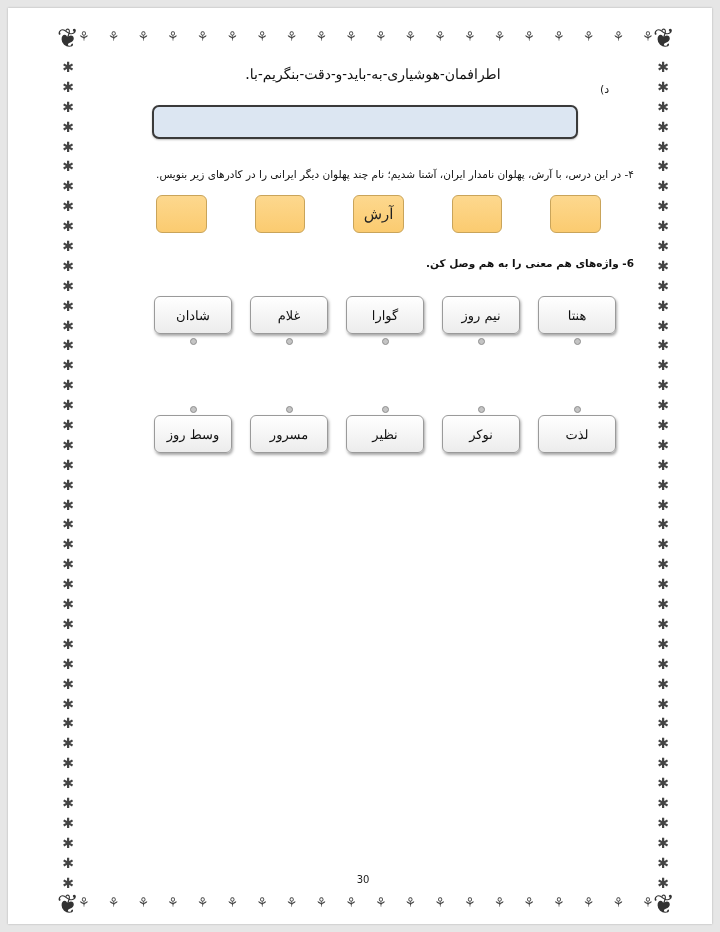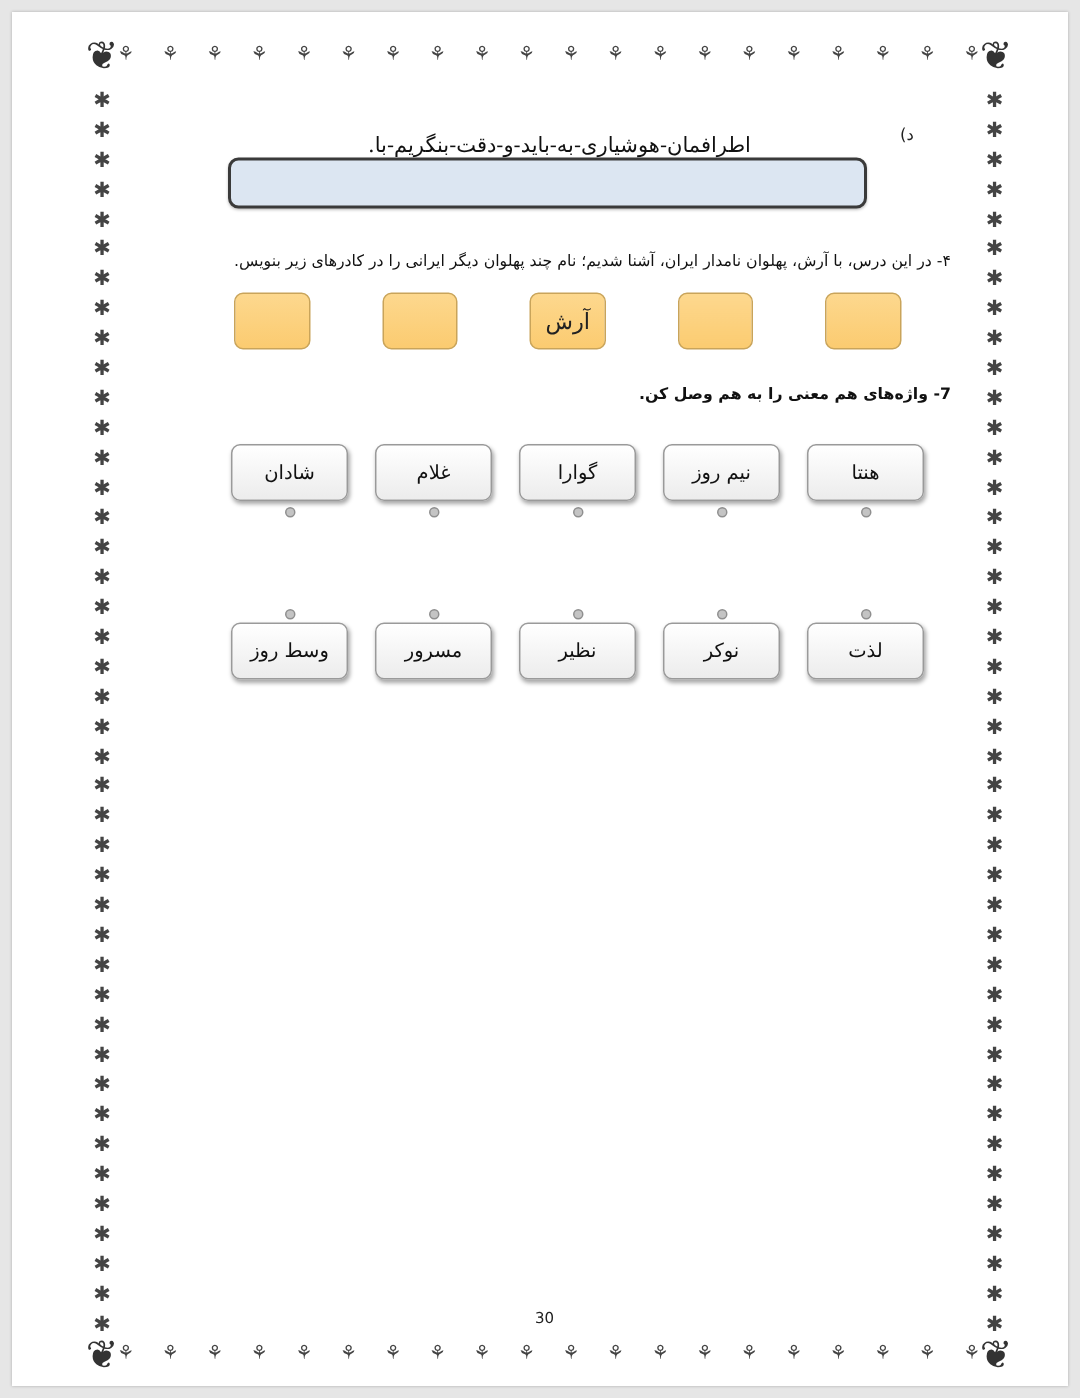--- a/index.html
+++ b/index.html
@@ -33,21 +33,21 @@
   .c-tl { left: 46px; top: 16px; }
   .c-tr { left: 642px; top: 16px; }
   .c-bl { left: 46px; top: 882px; }
   .c-br { left: 642px; top: 882px; }
 
   .rtl { direction: rtl; }
   .q-letter {
     position: absolute; left: 592px; top: 75px; font-size: 11px; color: #222;
   }
   .scrambled {
-    position: absolute; left: 230px; top: 80px; width: 270px; text-align: center;
+    position: absolute; left: 230px; top: 58px; width: 270px; text-align: center;
     font-family: "DejaVu Serif", serif; font-size: 14px; color: #111;
   }
   .answer-box {
     position: absolute; left: 144px; top: 97px; width: 426px; height: 34px;
     background: #dce6f2; border: 2px solid #3a3a3a; border-radius: 7px; box-sizing: border-box;
     box-shadow: 0 1px 2px rgba(0,0,0,0.25);
   }
   .q4 {
     position: absolute; left: 128px; top: 160px; width: 498px; text-align: right;
     font-size: 10.5px; font-weight: normal; color: #111; white-space: nowrap;
@@ -245,21 +245,21 @@
 
   <div class="q4 rtl">۴- در این درس، با آرش، پهلوان نامدار ایران، آشنا شدیم؛ نام چند پهلوان دیگر ایرانی را در کادرهای زیر بنویس.</div>
   <div class="heroes rtl">
     <div class="hero-box"></div>
     <div class="hero-box"></div>
     <div class="hero-box">آرش</div>
     <div class="hero-box"></div>
     <div class="hero-box"></div>
   </div>
 
-  <div class="q5 rtl">7- واژه‌های هم معنی را به هم وصل کن.</div>
+  <div class="q5 rtl">6- واژه‌های هم معنی را به هم وصل کن.</div>
 
   <div class="match-row row-top rtl">
     <div class="match-box">هنتا</div>
     <div class="match-box">نیم روز</div>
     <div class="match-box">گوارا</div>
     <div class="match-box">غلام</div>
     <div class="match-box">شادان</div>
   </div>
   <div class="dot-row dots-top">
     <div class="dot-cell">

